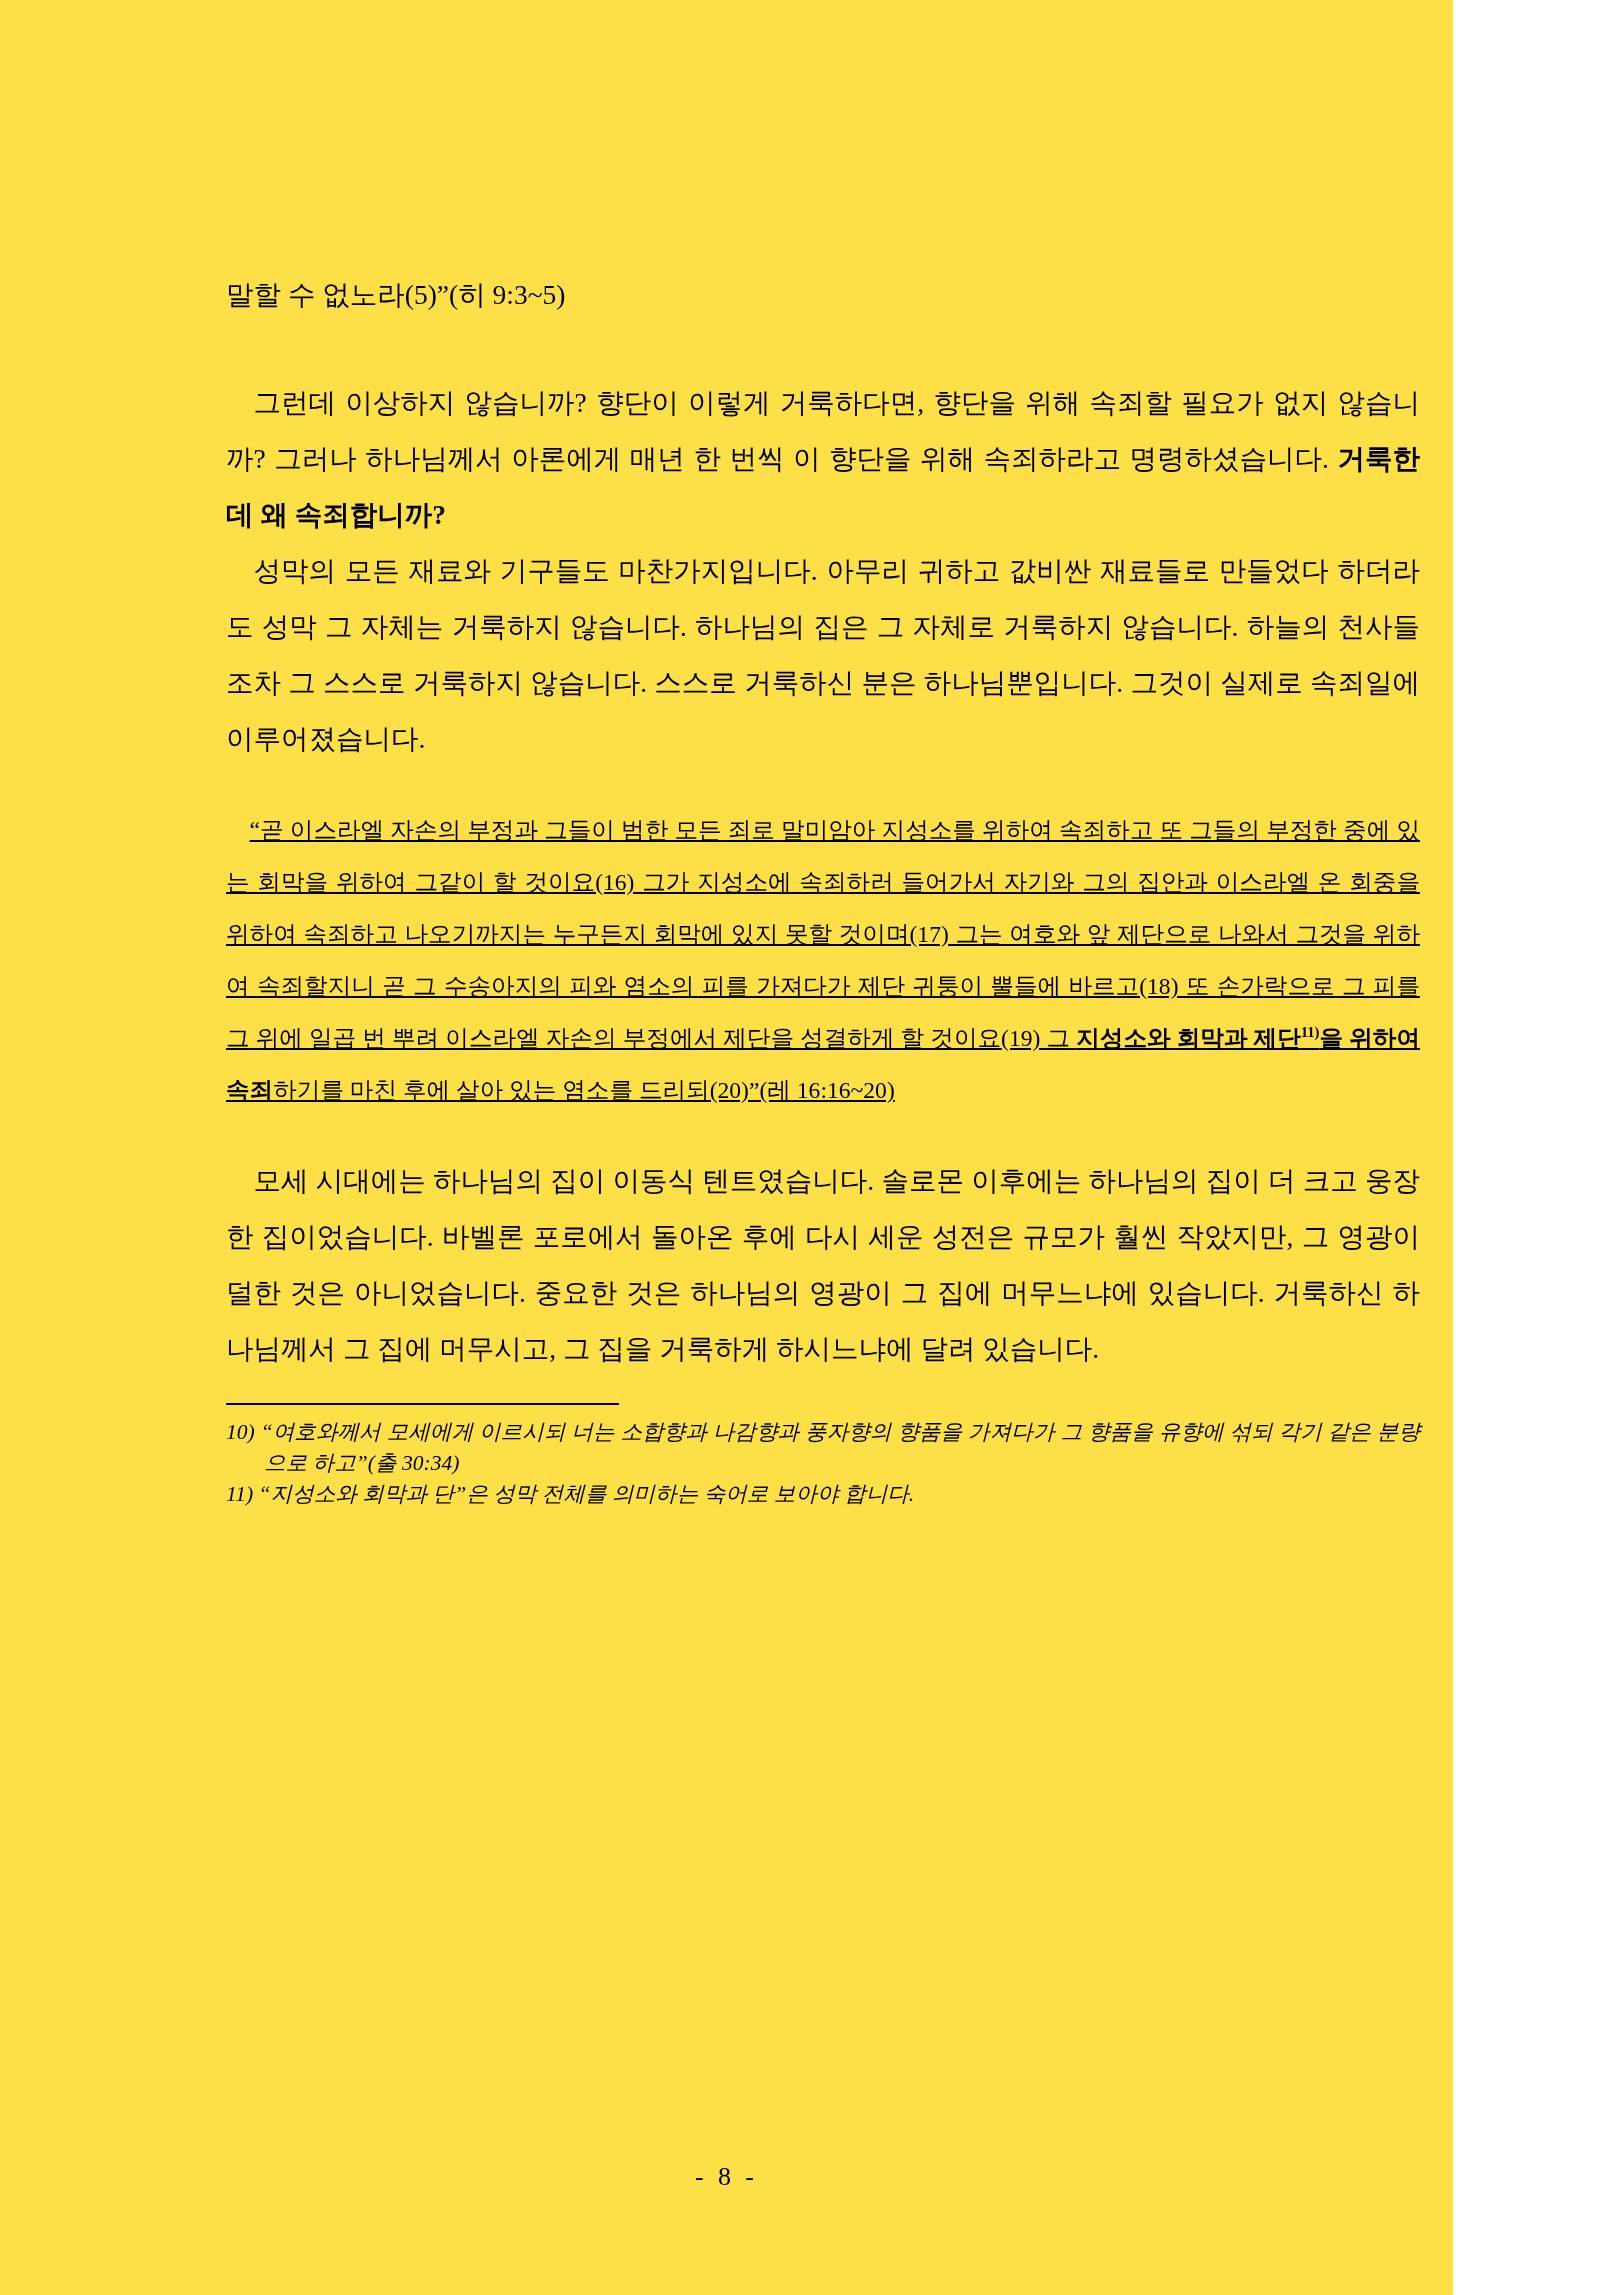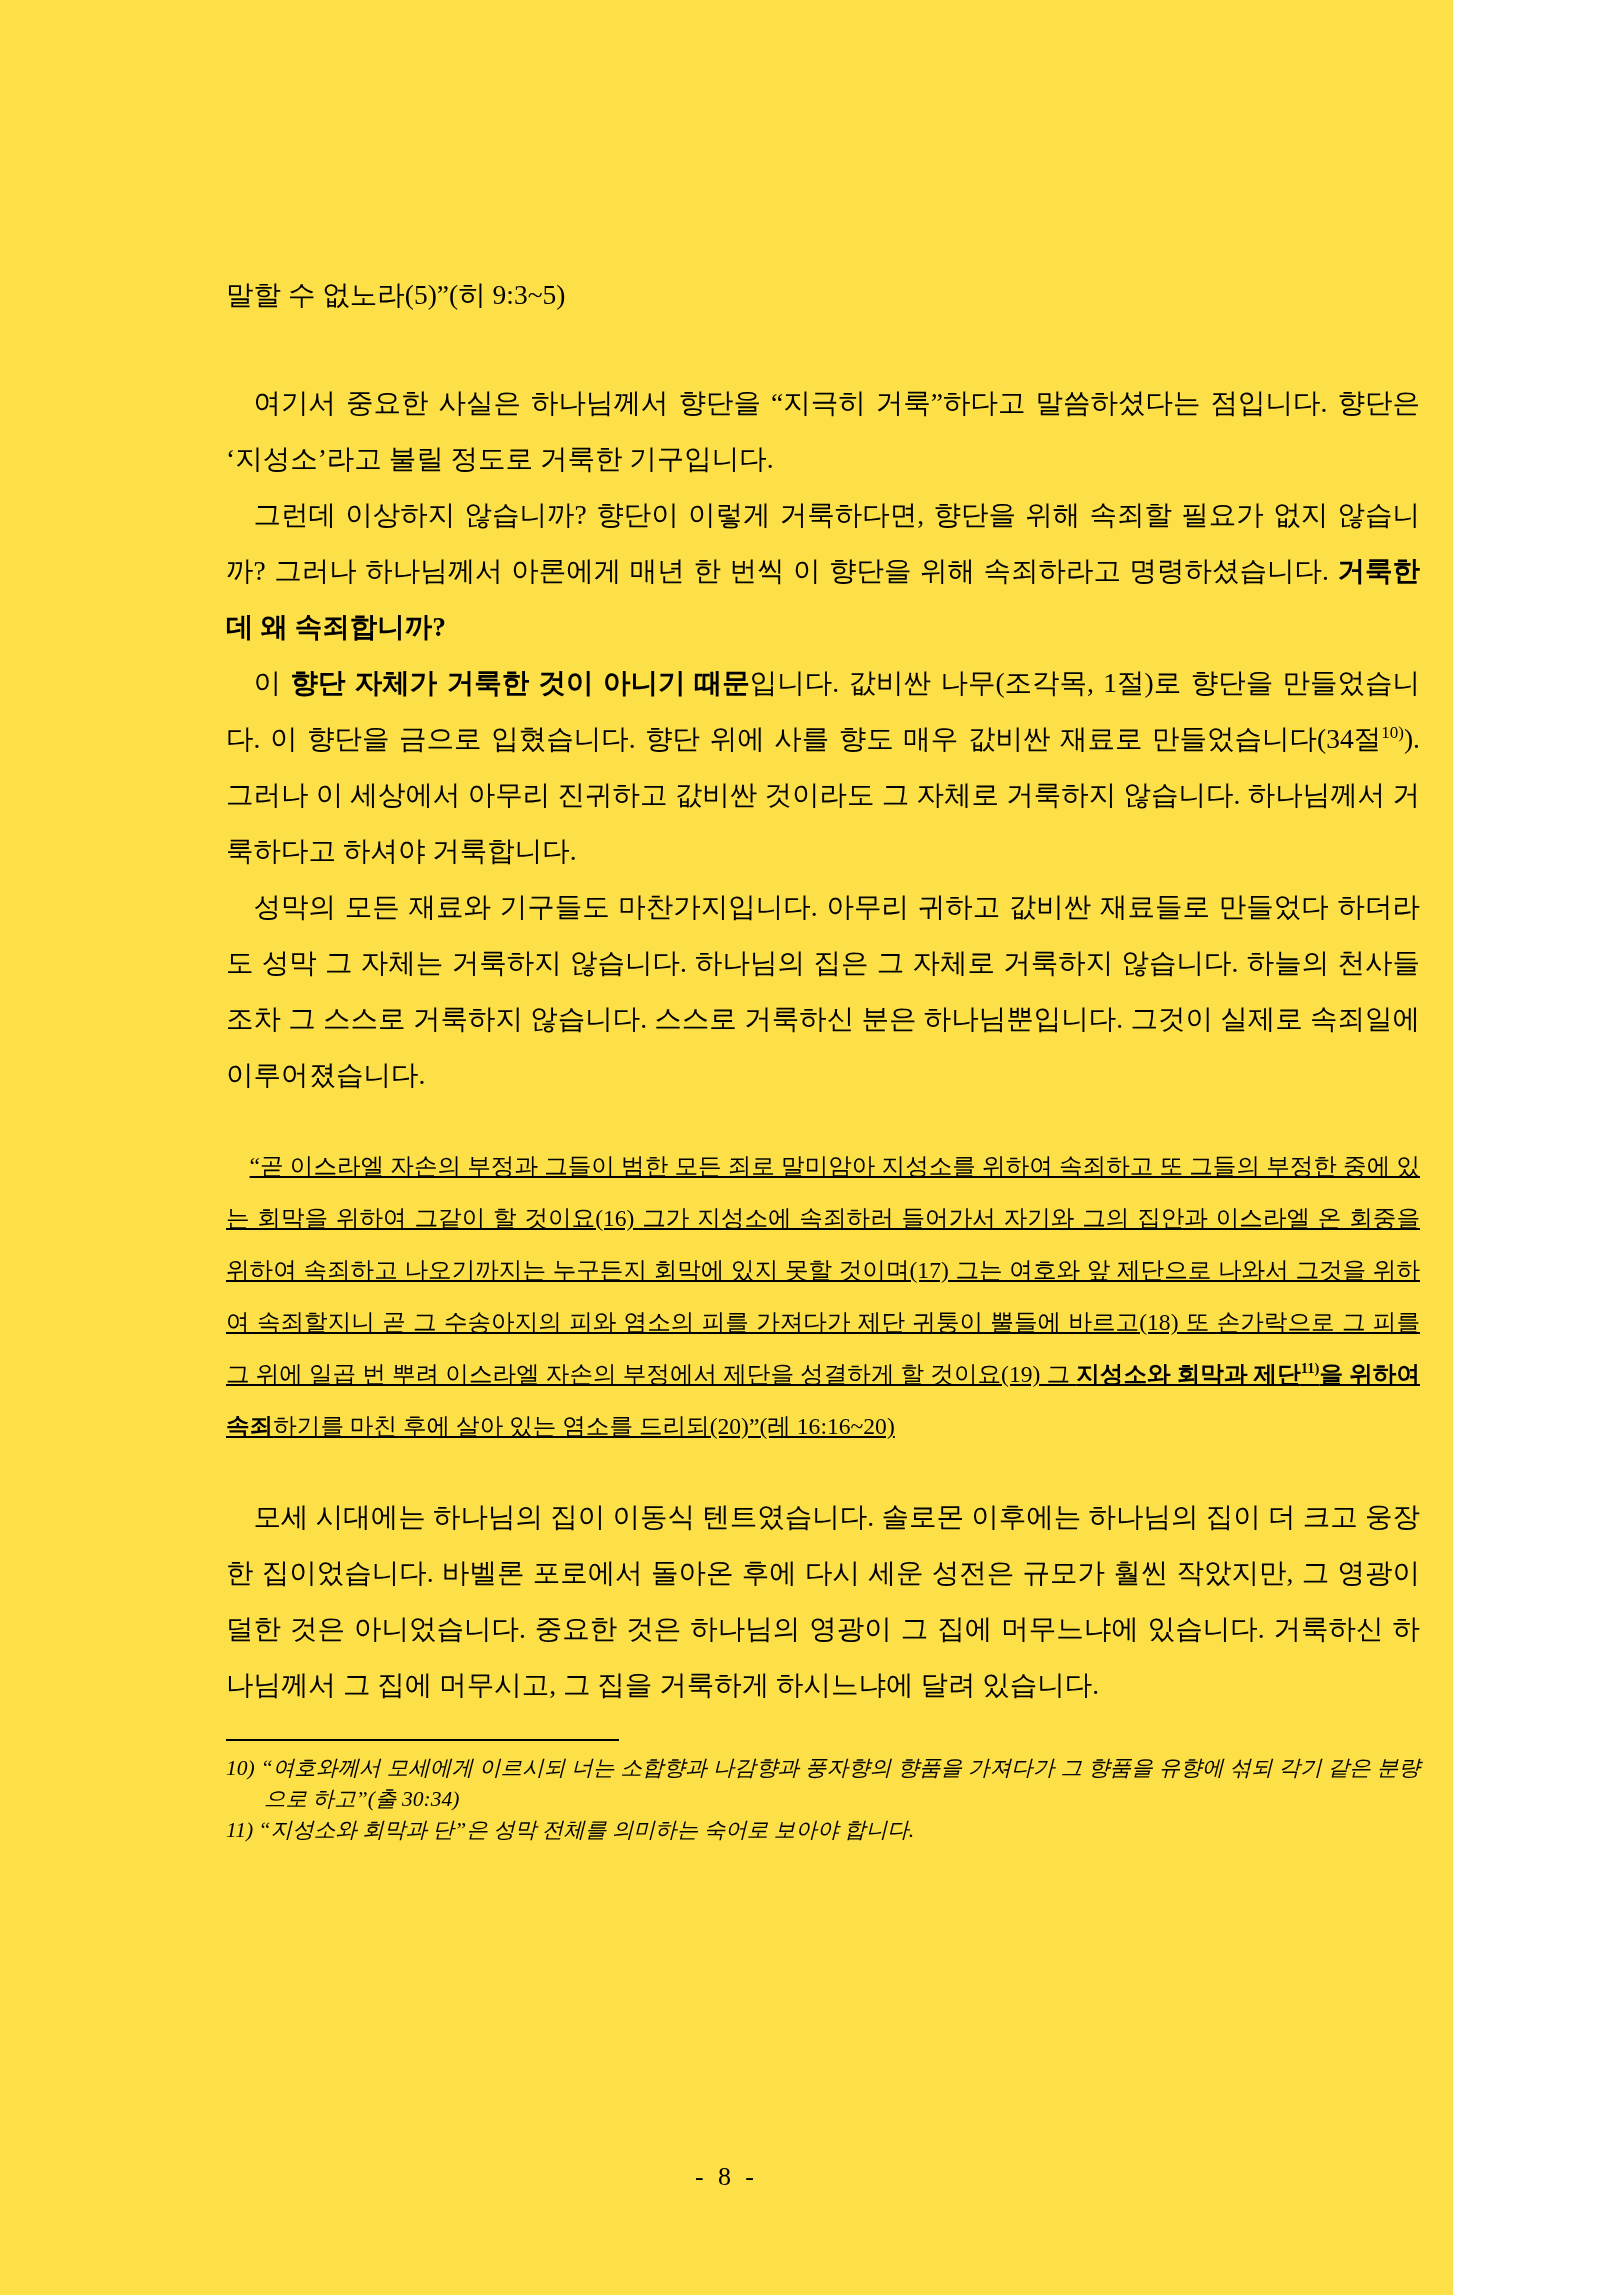--- a/index.html
+++ b/index.html
@@ -85,25 +85,23 @@
   }
 </style>
 </head>
 <body>
 
 <div class="page">
   <div class="content">
 
     <p class="body-line opening-line"><span>말할 수 없노라(5)”(히 9:3~5)</span></p>
 
-    <p class="para"><span>여기서 중요한 사실은 하나님께서 향단을 “지극히 거룩”하다고 말씀하셨다는 점입니다. 향단은 ‘지성소’라고 불릴 정도로 거룩한 기구입니다.</span></p>
 
     <p class="para"><span>그런데 이상하지 않습니까? 향단이 이렇게 거룩하다면, 향단을 위해 속죄할 필요가 없지 않습니까? 그러나 하나님께서 아론에게 매년 한 번씩 이 향단을 위해 속죄하라고 명령하셨습니다. </span><span style="font-weight: bold;">거룩한데 왜 속죄합니까?</span></p>
 
-    <p class="para"><span>이 </span><span style="font-weight: bold;">향단 자체가 거룩한 것이 아니기 때문</span><span>입니다. 값비싼 나무(조각목, 1절)로 향단을 만들었습니다. 이 향단을 금으로 입혔습니다. 향단 위에 사를 향도 매우 값비싼 재료로 만들었습니다(34절</span><sup>10)</sup><span>). 그러나 이 세상에서 아무리 진귀하고 값비싼 것이라도 그 자체로 거룩하지 않습니다. 하나님께서 거룩하다고 하셔야 거룩합니다.</span></p>
 
     <p class="para"><span>성막의 모든 재료와 기구들도 마찬가지입니다. 아무리 귀하고 값비싼 재료들로 만들었다 하더라도 성막 그 자체는 거룩하지 않습니다. 하나님의 집은 그 자체로 거룩하지 않습니다. 하늘의 천사들조차 그 스스로 거룩하지 않습니다. 스스로 거룩하신 분은 하나님뿐입니다. 그것이 실제로 속죄일에 이루어졌습니다.</span></p>
 
     <p class="quote-block"><span>“곧 이스라엘 자손의 부정과 그들이 범한 모든 죄로 말미암아 지성소를 위하여 속죄하고 또 그들의 부정한 중에 있는 회막을 위하여 그같이 할 것이요(16) 그가 지성소에 속죄하러 들어가서 자기와 그의 집안과 이스라엘 온 회중을 위하여 속죄하고 나오기까지는 누구든지 회막에 있지 못할 것이며(17) 그는 여호와 앞 제단으로 나와서 그것을 위하여 속죄할지니 곧 그 수송아지의 피와 염소의 피를 가져다가 제단 귀퉁이 뿔들에 바르고(18) 또 손가락으로 그 피를 그 위에 일곱 번 뿌려 이스라엘 자손의 부정에서 제단을 성결하게 할 것이요(19) 그 </span><span style="font-weight: bold;">지성소와 회막과 제단</span><sup style="font-weight: bold;">11)</sup><span style="font-weight: bold;">을 위하여 속죄</span><span>하기를 마친 후에 살아 있는 염소를 드리되(20)”(레 16:16~20)</span></p>
 
     <p class="para"><span>모세 시대에는 하나님의 집이 이동식 텐트였습니다. 솔로몬 이후에는 하나님의 집이 더 크고 웅장한 집이었습니다. 바벨론 포로에서 돌아온 후에 다시 세운 성전은 규모가 훨씬 작았지만, 그 영광이 덜한 것은 아니었습니다. 중요한 것은 하나님의 영광이 그 집에 머무느냐에 있습니다. 거룩하신 하나님께서 그 집에 머무시고, 그 집을 거룩하게 하시느냐에 달려 있습니다.</span></p>
 
 
     <div class="footnote-area">
       <hr class="footnote-rule">

